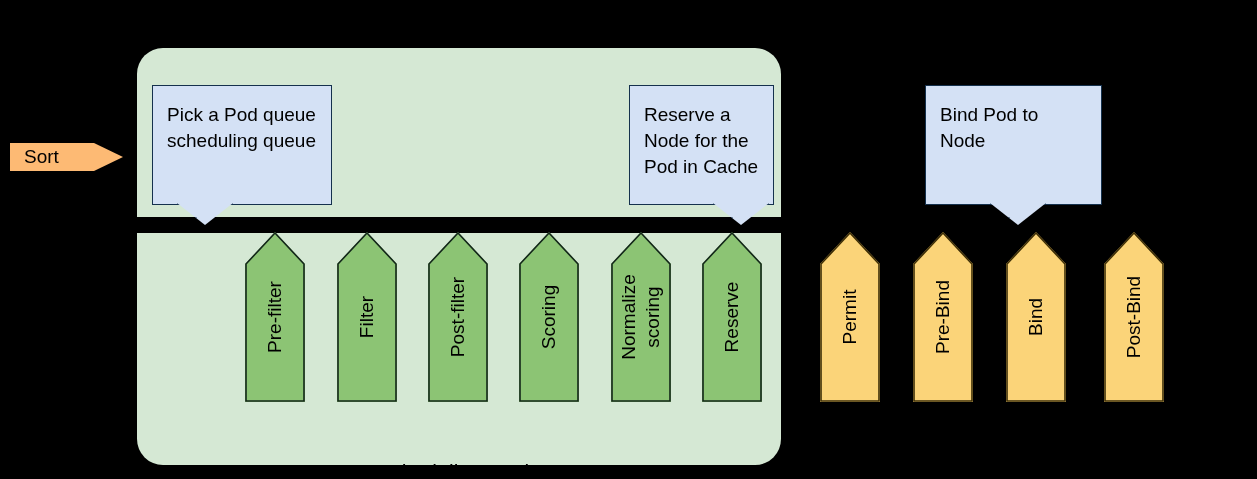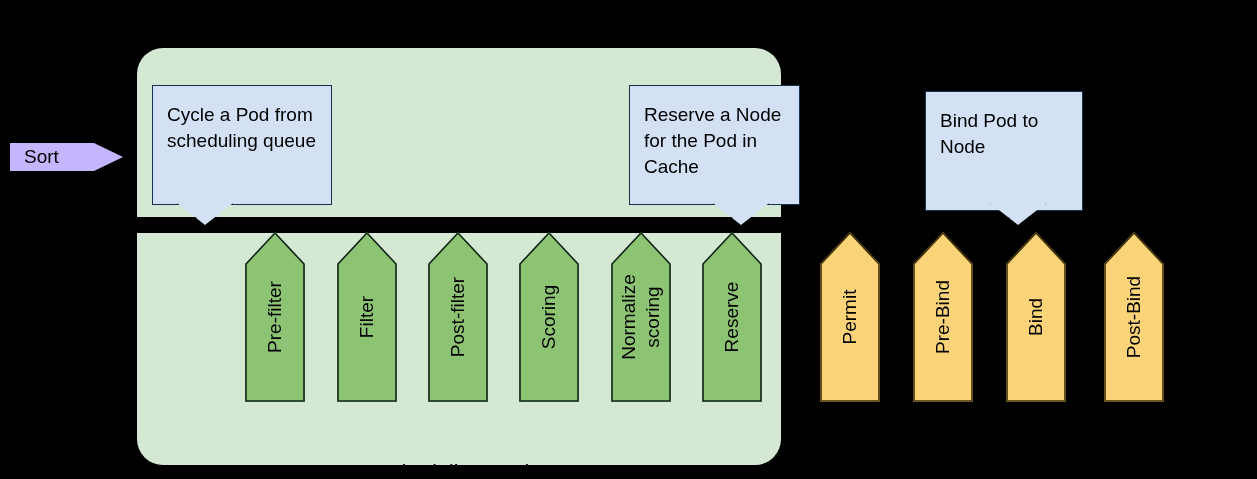--- a/index.html
+++ b/index.html
@@ -60,21 +60,21 @@
     top: 196px;
     width: 0; height: 0;
     border-top: 29px solid transparent;
     border-bottom: 29px solid transparent;
     border-left: 80px solid #000000;
   }
   .sort-arrow {
     position: absolute;
     left: 10px; top: 137px;
     width: 113px; height: 40px;
-    background: #c4b5fd;
+    background: #fdba74;
     clip-path: polygon(0 6px, 84px 6px, 113px 20px, 84px 34px, 0 34px);
   }
   .sort-arrow .sort-label {
     position: absolute;
     left: 14px; top: 9px;
     font-size: 19px;
     color: #000000;
   }
   .callout {
     position: absolute;
@@ -109,23 +109,23 @@
     content: "";
     position: absolute;
     left: 0; top: 0;
     width: 56px; height: 22px;
     background:
       linear-gradient(to bottom left, transparent calc(50% - 1px), #15314D calc(50% - 1px), #15314D calc(50% + 1px), transparent calc(50% + 1px));
     clip-path: polygon(56px 0, 28px 22px, 56px 22px);
   }
   #callout-pick { left: 152px; top: 85px; width: 180px; height: 120px; }
   #callout-pick-tail { left: 177px; top: 203px; }
-  #callout-reserve { left: 629px; top: 85px; width: 171px; height: 120px; }
+  #callout-reserve { left: 629px; top: 85px; width: 145px; height: 120px; }
   #callout-reserve-tail { left: 713px; top: 203px; }
-  #callout-bind { left: 925px; top: 91px; width: 158px; height: 120px; }
+  #callout-bind { left: 925px; top: 85px; width: 177px; height: 120px; }
   #callout-bind-tail { left: 990px; top: 203px; }
 
   .plugin {
     position: absolute;
     top: 232px;
     width: 60px;
     height: 170px;
     box-sizing: border-box;
   }
   .plugin .shape {
@@ -174,21 +174,21 @@
   </div>
 
 
   <div class="sort-arrow">
     <span class="sort-label">Sort</span>
   </div>
 
   <div class="flow-bar" id="flow-bar-main"></div>
   <div class="arrow-head"></div>
 
-  <div class="callout" id="callout-pick">Cycle a Pod from scheduling queue</div>
+  <div class="callout" id="callout-pick">Pick a Pod queue scheduling queue</div>
   <div class="callout-tail" id="callout-pick-tail"></div>
 
   <div class="callout" id="callout-reserve">Reserve a Node for the Pod in Cache</div>
   <div class="callout-tail" id="callout-reserve-tail"></div>
 
   <div class="callout" id="callout-bind">Bind Pod to Node</div>
   <div class="callout-tail" id="callout-bind-tail"></div>
 
   <div class="plugin green" style="left:245px;">
     <div class="shape">

